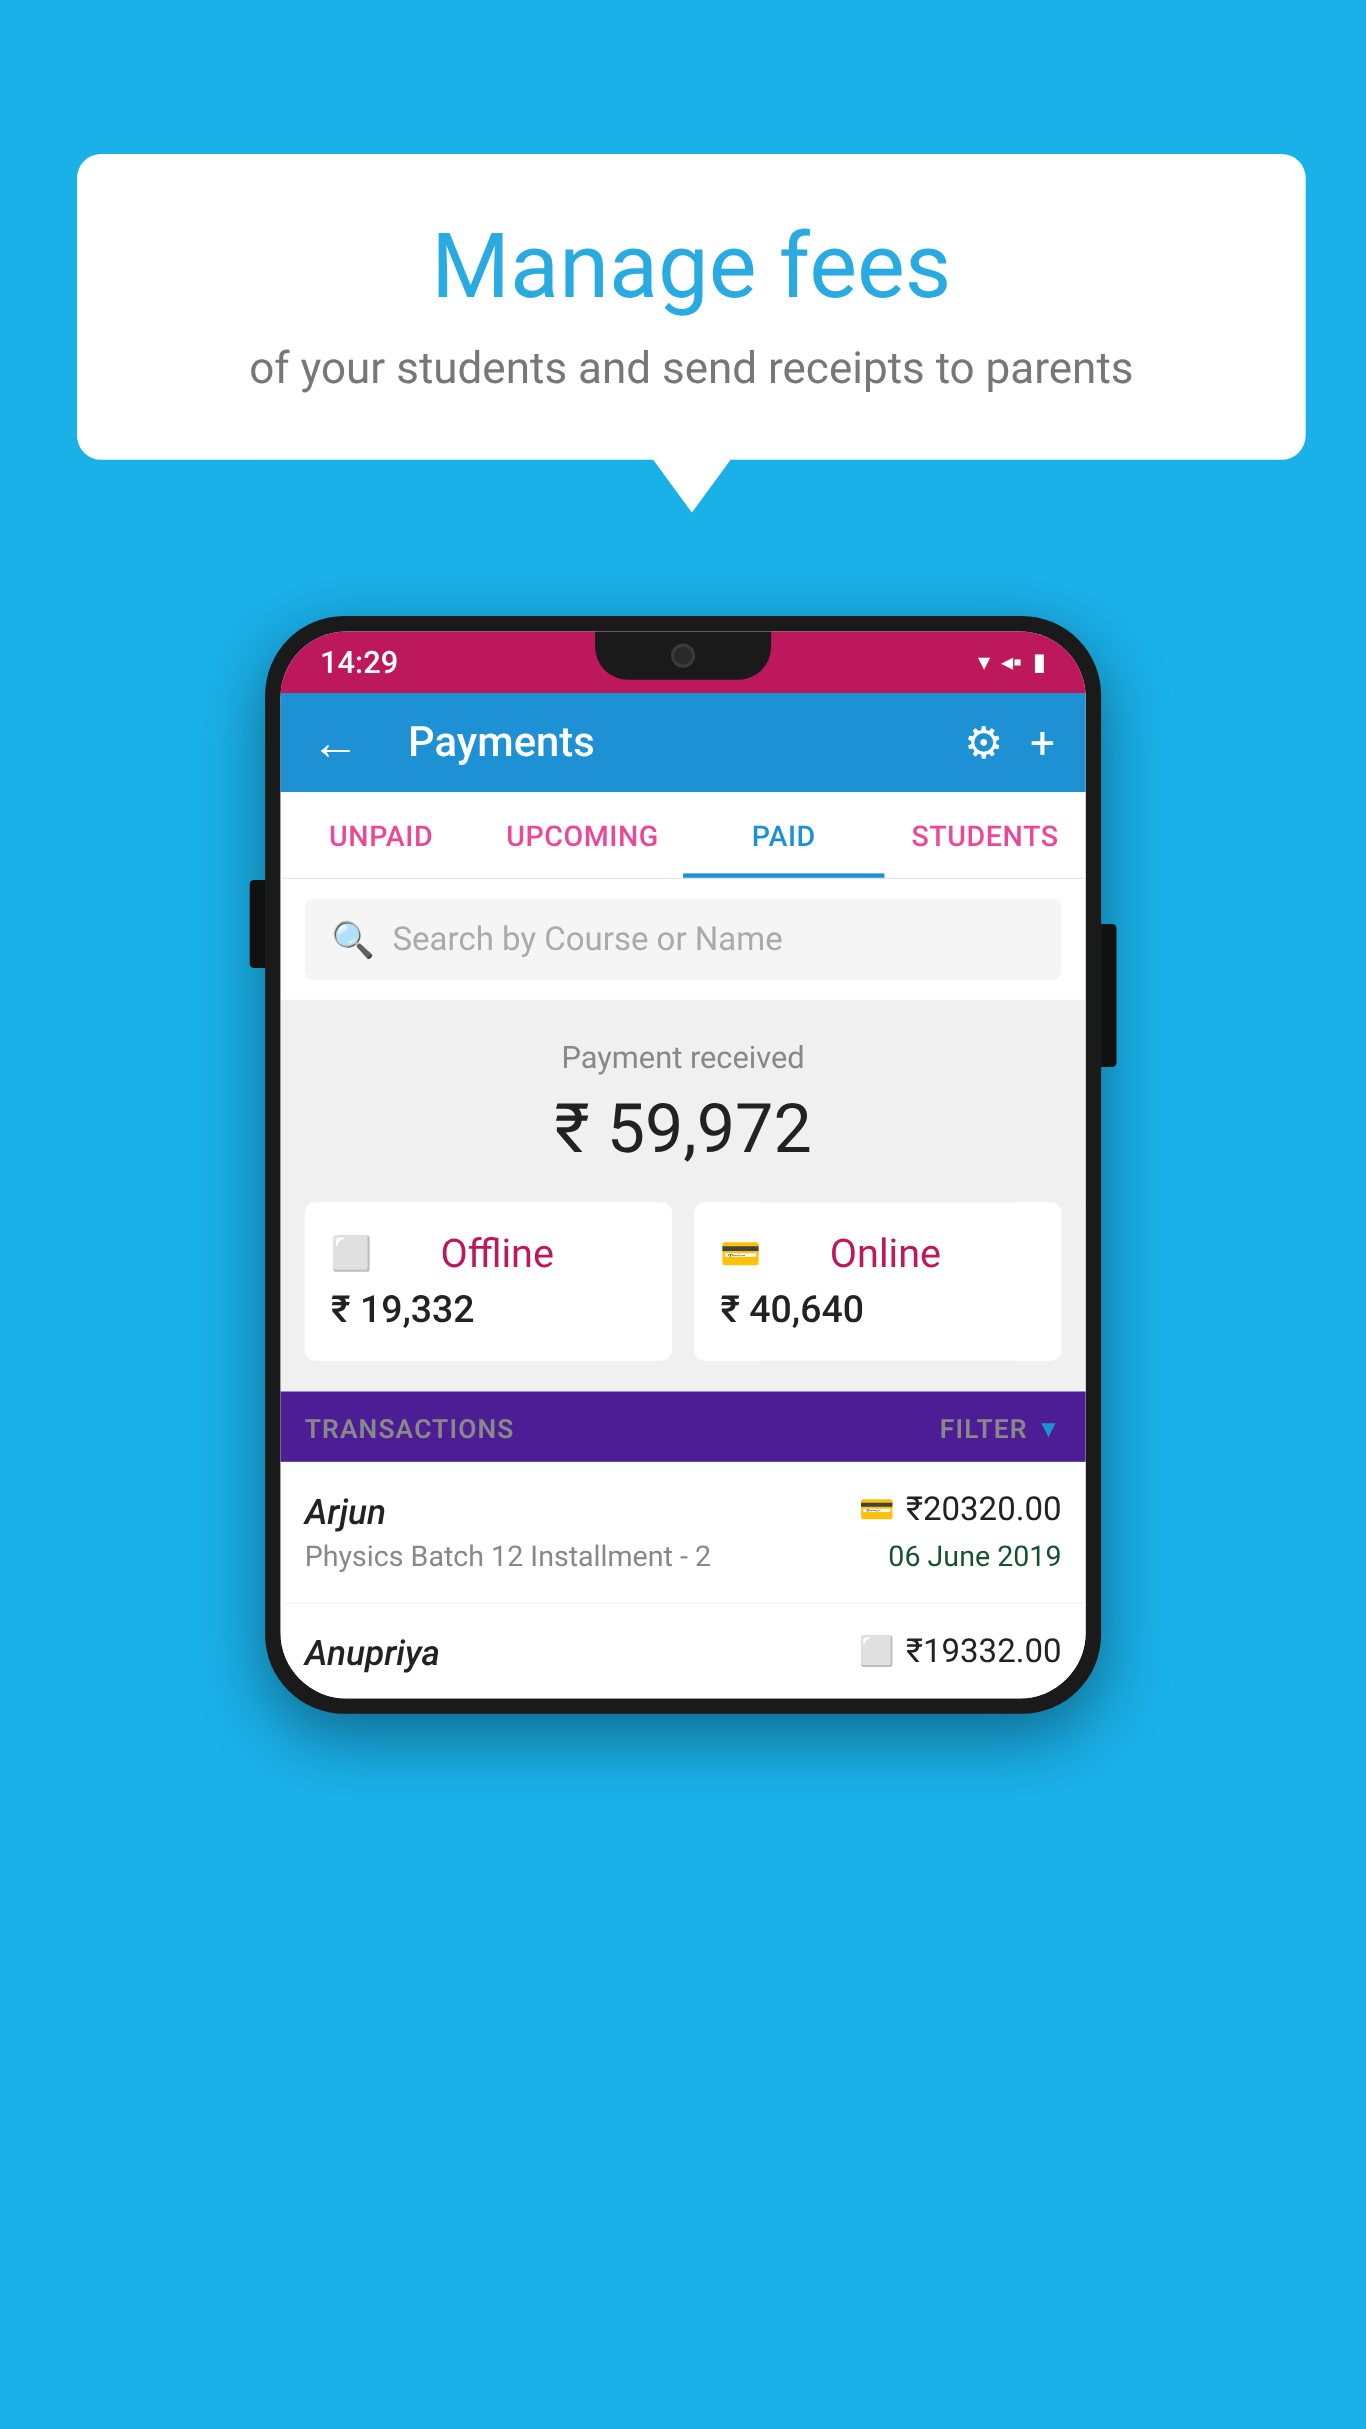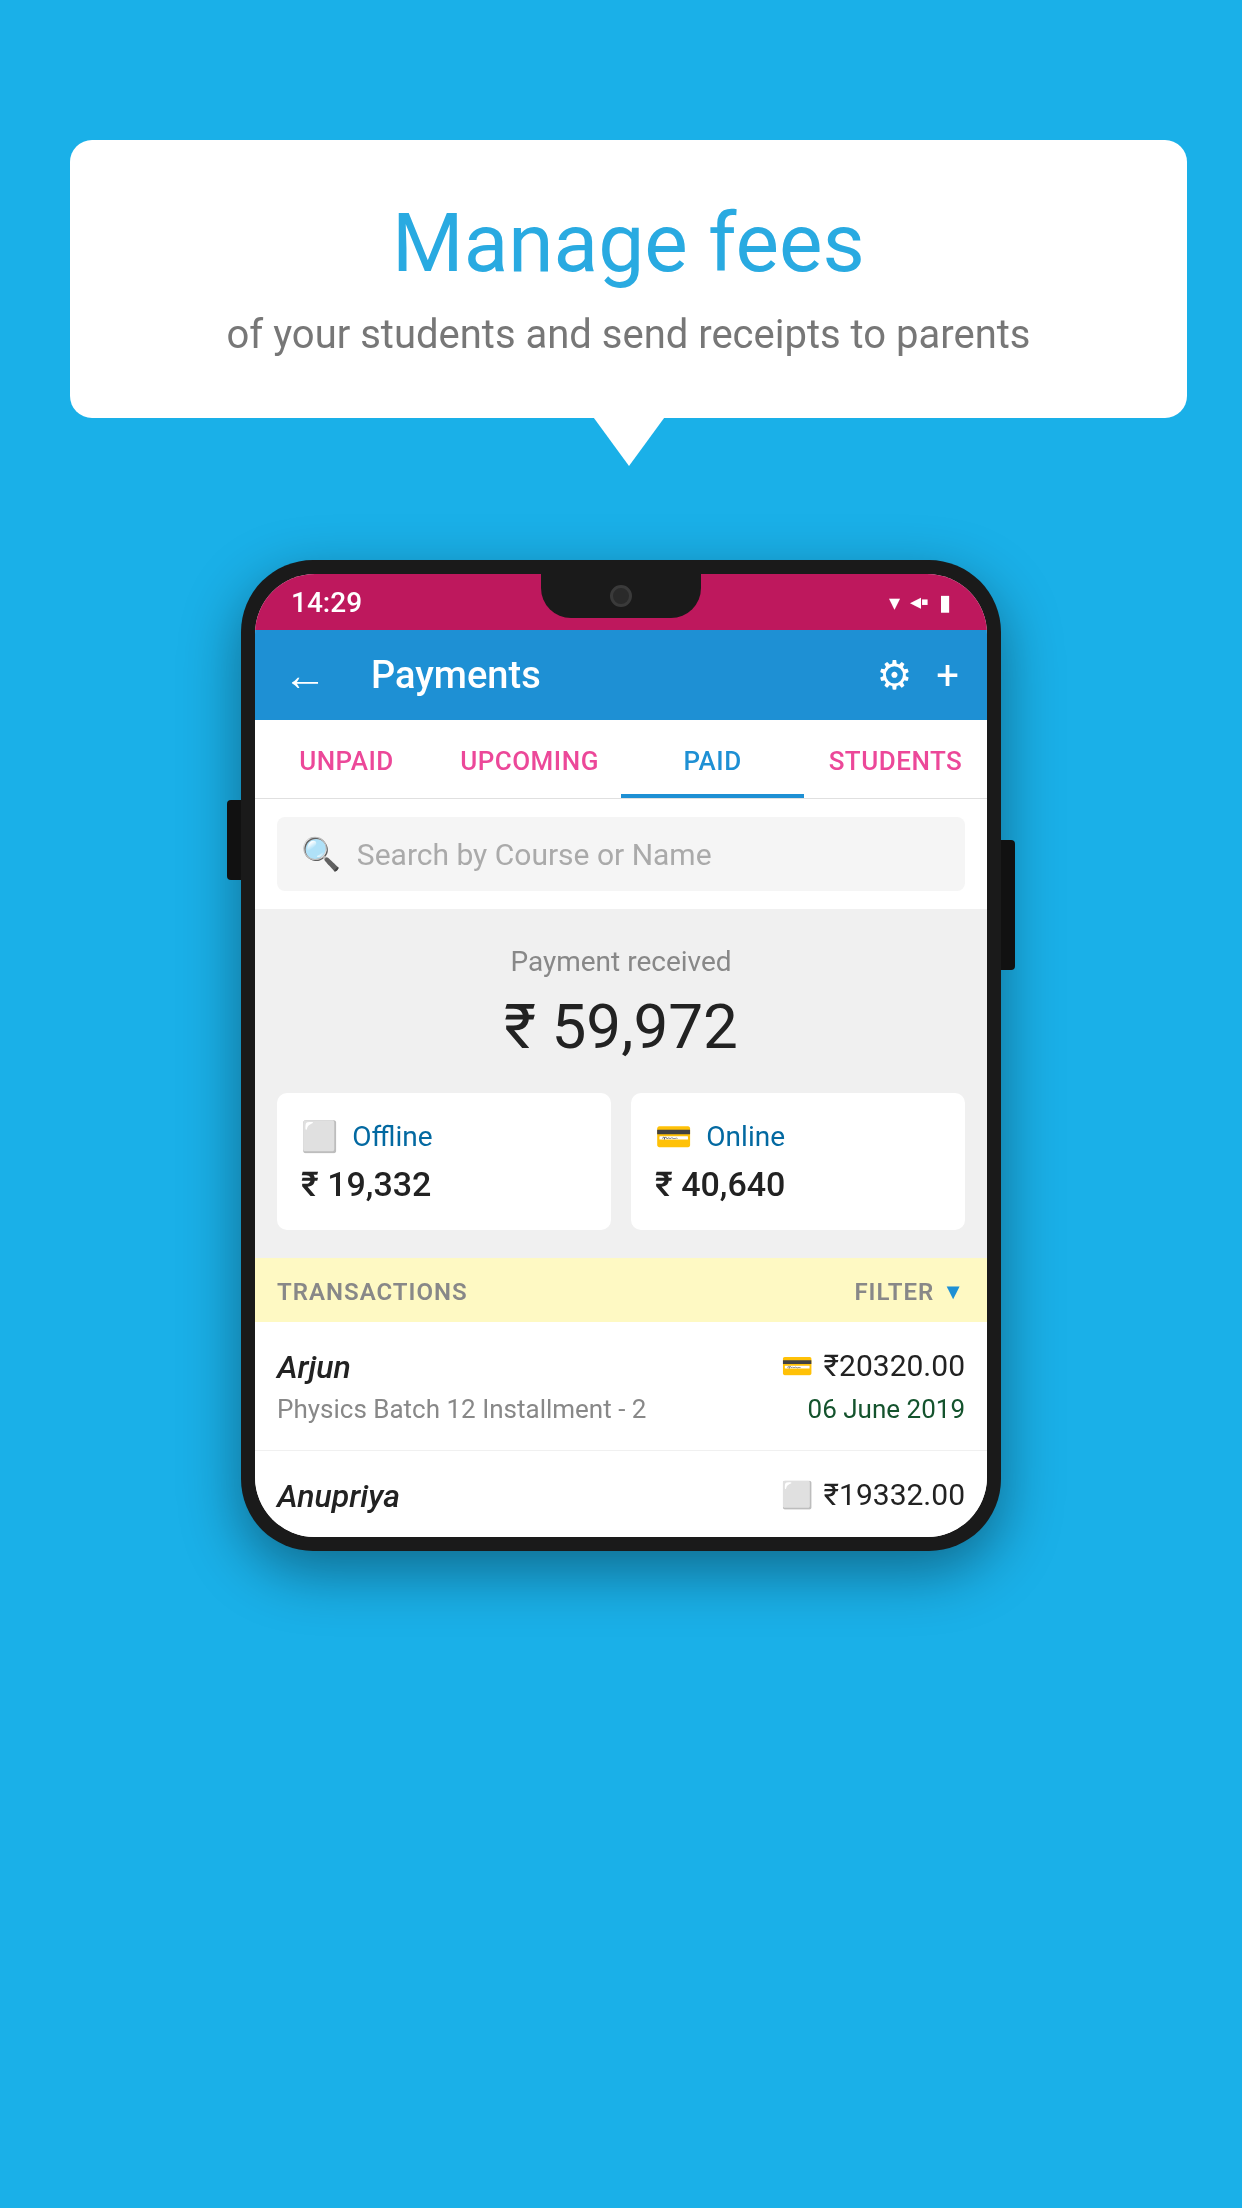--- a/index.html
+++ b/index.html
@@ -288,34 +288,35 @@
       gap: 14px;
       margin-bottom: 10px;
     }
 
     .card-icon {
       color: #888;
       font-size: 30px;
     }
 
     .card-label {
-      font-size: 28px;
-      color: #0369a1;
+      font-size: 36px;
+      color: #be185d;
+      margin-left: 48px;
     }
 
     .card-amount {
       font-size: 34px;
       font-weight: 500;
       color: #222;
       margin-top: 4px;
     }
 
     
     .transactions-header {
-      background: #fef9c3;
+      background: #4c1d95;
       display: flex;
       justify-content: space-between;
       align-items: center;
       padding: 20px 22px 16px;
     }
 
     .transactions-label {
       font-size: 24px;
       font-weight: 600;
       color: #888;

